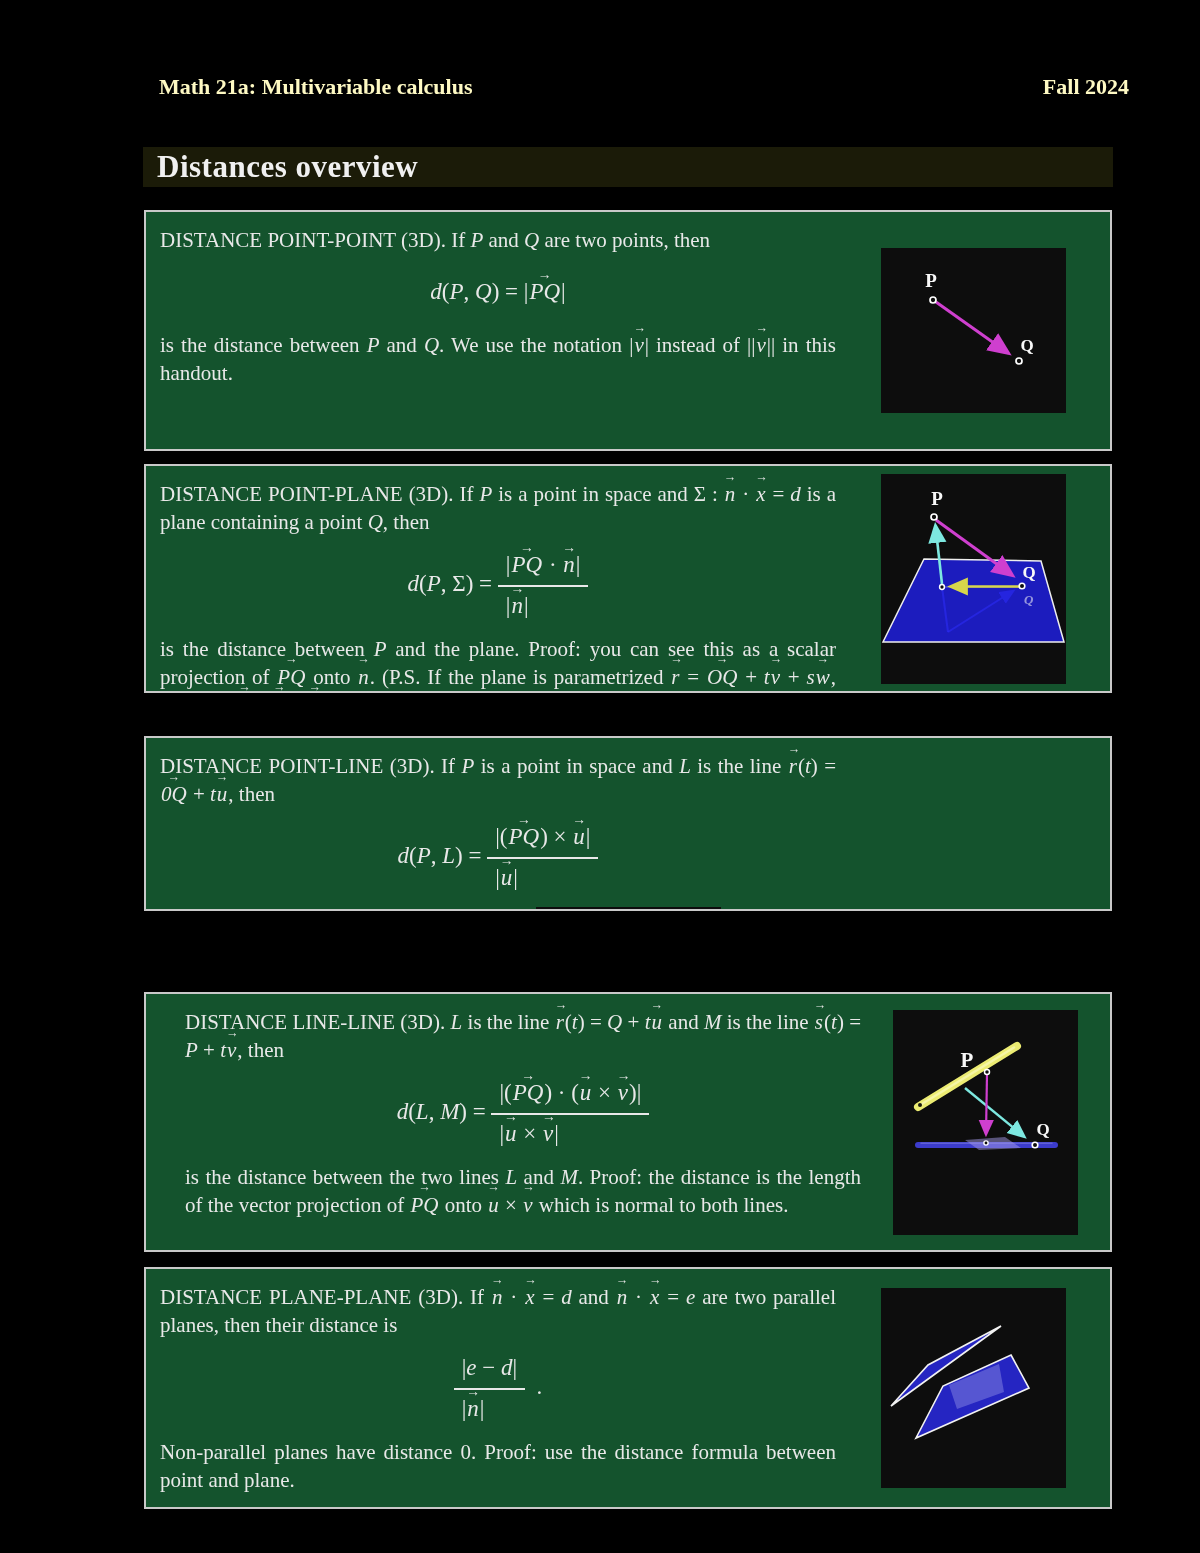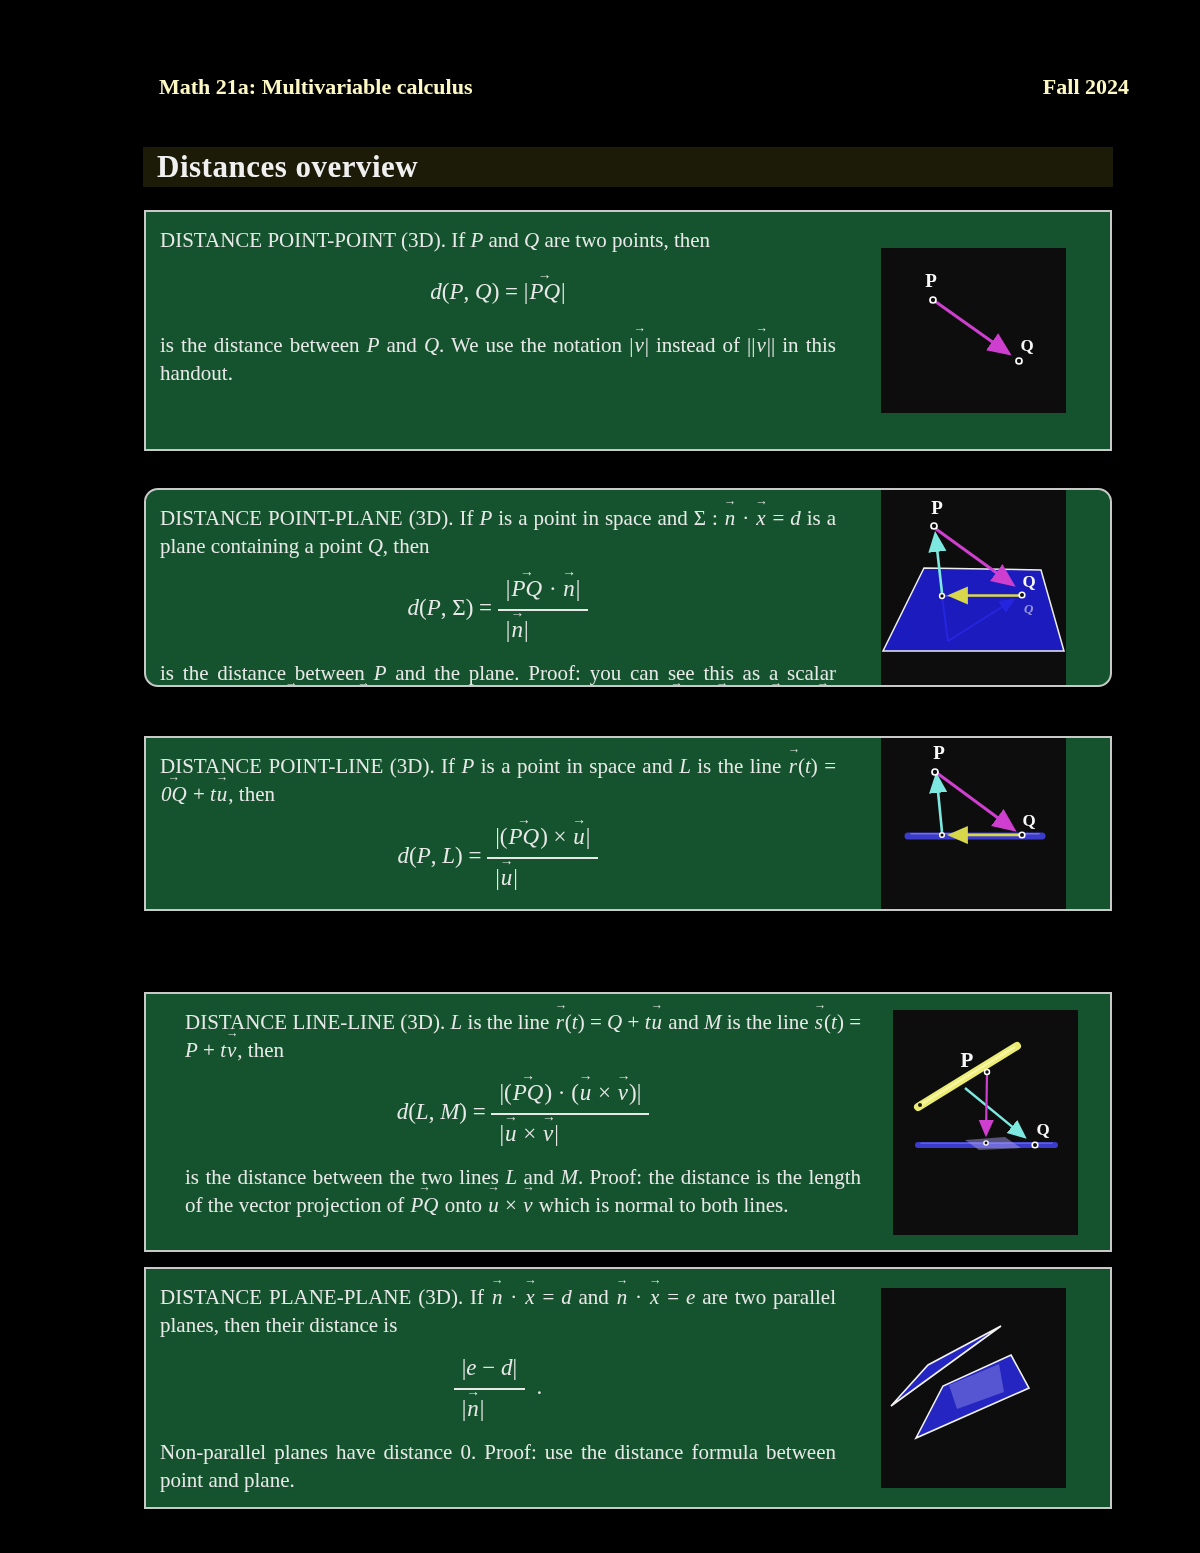--- a/index.html
+++ b/index.html
@@ -56,21 +56,21 @@
         </defs>
         <line x1="55" y1="54" x2="127" y2="105" marker-end="url(#m1m)" style="stroke:var(--arrow_magenta)" stroke-width="3"></line>
         <circle cx="52" cy="52" r="3" fill="#0d0d0d" stroke="#ffffff" stroke-width="1.7"></circle>
         <circle cx="138" cy="113" r="3" fill="#0d0d0d" stroke="#ffffff" stroke-width="1.7"></circle>
         <text x="50" y="39" font-size="19" text-anchor="middle">P</text>
         <text x="146" y="103" font-size="17" text-anchor="middle">Q</text>
       </svg>
     </div>
   </div>
 
-  <div class="box" style="top:488px;height:199px;border-radius:14px;">
+  <div class="box" style="top:464px;height:229px;">
     <div class="box-text">
       <p>DISTANCE POINT-PLANE (3D). If <i>P</i> is a point in space and Σ : <span class="ov">n</span> · <span class="ov">x</span> = <i>d</i> is a plane containing a point <i>Q</i>, then</p>
       <div class="formula"><i>d</i>(<i>P</i>, Σ) = <span class="frac"><span class="fnum">|<span class="ov">PQ</span> · <span class="ov">n</span>|</span><span class="fden">|<span class="ov">n</span>|</span></span></div>
       <p>is the distance between <i>P</i> and the plane. Proof: you can see this as a scalar projection of <span class="ov">PQ</span> onto <span class="ov">n</span>. (P.S. If the plane is parametrized <span class="ov">r</span> = <span class="ov">OQ</span> + <i>t</i><span class="ov">v</span> + <i>s</i><span class="ov">w</span>, find first <span class="ov">n</span> = <span class="ov">v</span> × <span class="ov">w</span>.)</p>
     </div>
     <div class="box-fig">
       <svg class="fig" width="185" height="210" viewBox="0 0 185 210">
         <defs>
           <marker id="m2m" markerWidth="9" markerHeight="8" refX="6.5" refY="3.5" orient="auto">
             <path d="M0,0 L8,3.5 L0,7 z" style="fill:var(--arrow_magenta)"></path>
@@ -95,21 +95,21 @@
         <line x1="55" y1="46" x2="131" y2="101" style="stroke:var(--arrow_magenta)" stroke-width="3" marker-end="url(#m2m)"></line>
         <circle cx="61" cy="113" r="2.4" fill="#0d0d0d" stroke="#ffffff" stroke-width="1.5"></circle>
         <circle cx="53" cy="43" r="3" fill="#0d0d0d" stroke="#ffffff" stroke-width="1.7"></circle>
         <circle cx="141" cy="112" r="2.8" fill="#0d0d0d" stroke="#ffffff" stroke-width="1.6"></circle>
         <text x="56" y="31" font-size="19" text-anchor="middle">P</text>
         <text x="148" y="104" font-size="17" text-anchor="middle">Q</text>
       </svg>
     </div>
   </div>
 
-  <div class="box" style="top:736px;height:175px;">
+  <div class="box" style="top:736px;height:175px;flex-direction:column;">
     <div class="box-text">
       <p>DISTANCE POINT-LINE (3D). If <i>P</i> is a point in space and <i>L</i> is the line <span class="ov">r</span>(<i>t</i>) = <span class="ov">0Q</span> + <i>t</i><span class="ov">u</span>, then</p>
       <div class="formula"><i>d</i>(<i>P</i>, <i>L</i>) = <span class="frac"><span class="fnum">|(<span class="ov">PQ</span>) × <span class="ov">u</span>|</span><span class="fden">|<span class="ov">u</span>|</span></span></div>
     </div>
     <div class="box-fig">
       <svg class="fig" width="185" height="205" viewBox="0 0 185 205">
         <defs>
           <marker id="m3m" markerWidth="9" markerHeight="8" refX="6.5" refY="3.5" orient="auto">
             <path d="M0,0 L8,3.5 L0,7 z" style="fill:var(--arrow_magenta)"></path>
           </marker>

